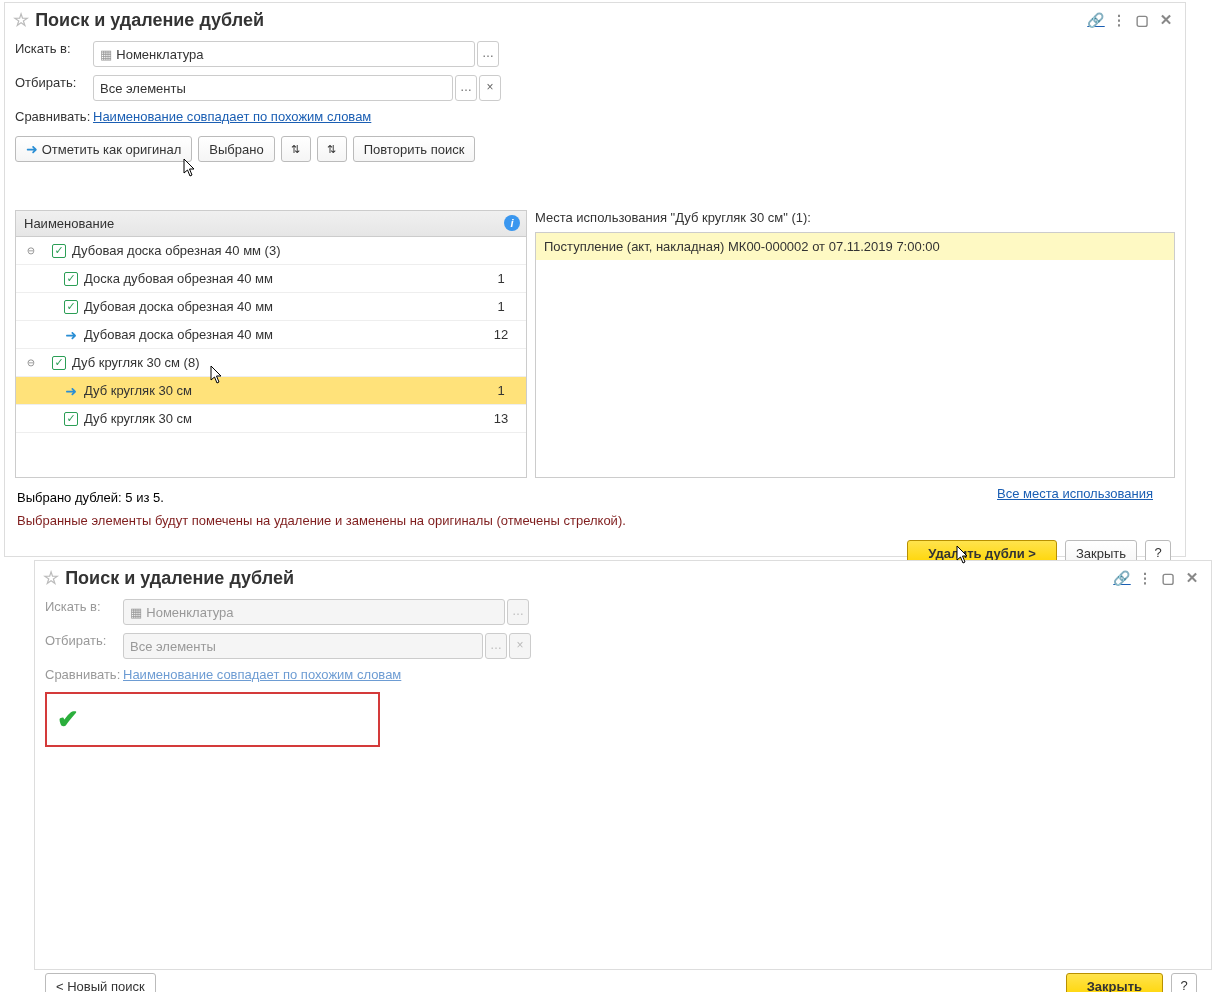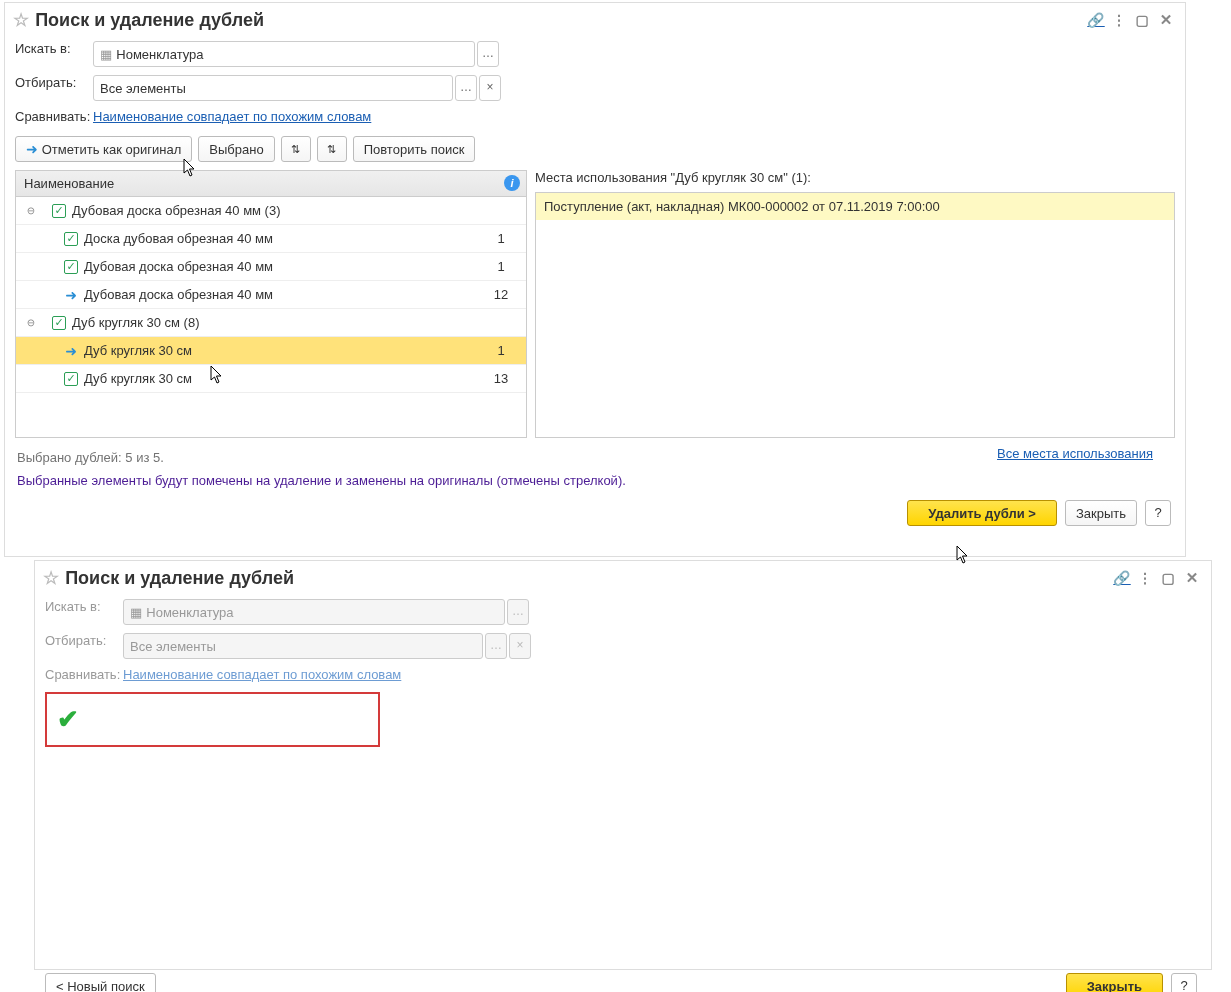--- a/index.html
+++ b/index.html
@@ -27,21 +27,21 @@
 .btn-x { border: 1px solid #ccc; background: #fff; width: 22px; text-align: center; margin-left: 2px; border-radius: 3px; line-height: 22px; font-size: 12px; color: #666; cursor: pointer; }
 .link { color: #1a5eb3; text-decoration: underline; cursor: pointer; }
 .link.dimmed { color: #6d9cd3; }
 .dim { color: #999; }
 
 .toolbar { display: flex; gap: 6px; padding: 8px 10px; align-items: center; }
 .btn { border: 1px solid #bbb; background: linear-gradient(#fff, #f5f5f5); height: 26px; padding: 0 10px; border-radius: 3px; display: inline-flex; align-items: center; gap: 4px; cursor: pointer; font-size: 13px; }
 .btn-icon { border: 1px solid #bbb; background: linear-gradient(#fff, #f5f5f5); height: 26px; width: 30px; border-radius: 3px; display: inline-flex; align-items: center; justify-content: center; cursor: pointer; }
 .arrow-ico { color: #2a8ed4; font-size: 14px; }
 
-.content-row { display: flex; gap: 8px; padding: 0 10px 8px 10px; }
+.content-row { display: flex; gap: 8px; padding: 0 10px 8px 10px; margin-top: 40px; }
 .tree-box { border: 1px solid #ccc; width: 512px; height: 268px; position: relative; }
 .tree-header { background: linear-gradient(#f0f0f0,#e6e6e6); height: 26px; display: flex; align-items: center; border-bottom: 1px solid #ccc; position: relative; }
 .tree-header .hlabel { padding-left: 8px; flex: 1; }
 .tree-header .hcount { position: absolute; right: 6px; top: 4px; width: 16px; height: 16px; border-radius: 50%; background: #3a97ef; color: #fff; text-align: center; line-height: 16px; font-size: 11px; font-weight: bold; font-style: italic; }
 
 .tree-row { display: flex; align-items: center; height: 28px; padding-left: 8px; border-bottom: 1px solid #eee; }
 .tree-row.sel { background: #ffe27a; }
 .exp { width: 14px; color: #888; font-size: 10px; cursor: pointer; text-align: center; }
 .indent1 { display: inline-block; width: 14px; }
 .indent2 { display: inline-block; width: 40px; }
@@ -49,21 +49,21 @@
 .chk::before { content: "✓"; }
 .arrow-mark { color: #2a8ed4; font-size: 14px; margin-right: 6px; width: 14px; display: inline-block; text-align: center; }
 .tree-row .txt { flex: 1; }
 .tree-row .cnt { width: 50px; text-align: center; }
 
 .usages-box { flex: 1; display: flex; flex-direction: column; }
 .usages-title { padding-bottom: 4px; height: 22px; }
 .usages-list { border: 1px solid #ccc; flex: 1; min-height: 243px; }
 .usage-item { background: #fef9c3; padding: 6px 8px; }
 
-.footer-txt { padding: 4px 12px; color: #737373; font-size: 13px; }
+.footer-txt { padding: 4px 12px; color: #000000; font-size: 13px; }
 .all-link { float: right; padding-right: 22px; }
 .bottom-bar { display: flex; justify-content: flex-end; gap: 8px; padding: 8px 14px; align-items: center; }
 .btn-primary { border: 1px solid #b89000; background: linear-gradient(#ffe34d,#ffd500); height: 26px; padding: 0 20px; border-radius: 3px; font-weight: bold; display: inline-flex; align-items: center; cursor: pointer; }
 .btn-help { border: 1px solid #bbb; background: #fff; height: 26px; width: 26px; border-radius: 3px; text-align: center; line-height: 24px; cursor: pointer; }
 
 .cursor { position: absolute; width: 14px; height: 20px; pointer-events: none; }
 .cursor svg { width: 14px; height: 20px; }
 .cursor.c1 { left: 183px; top: 158px; }
 .cursor.c2 { left: 210px; top: 365px; }
 .cursor.c3 { left: 956px; top: 545px; }
@@ -197,21 +197,21 @@
       <div class="usages-list">
         <div class="usage-item">Поступление (акт, накладная) МК00-000002 от 07.11.2019 7:00:00</div>
       </div>
     </div>
   </div>
 
   <div style="padding: 0 10px;">
     <span class="link all-link">Все места использования</span>
   </div>
   <div class="footer-txt">Выбрано дублей: 5 из 5.</div>
-  <div class="footer-txt" style="color:#4c1d95">Выбранные элементы будут помечены на удаление и заменены на оригиналы (отмечены стрелкой).</div>
+  <div class="footer-txt" style="color:#7f1d1d">Выбранные элементы будут помечены на удаление и заменены на оригиналы (отмечены стрелкой).</div>
 
   <div class="bottom-bar">
     <div class="btn-primary">Удалить дубли &gt;</div>
     <div class="btn">Закрыть</div>
     <div class="btn-help">?</div>
   </div>
 </div>
 
 <div class="window w2">
   <div class="titlebar">

